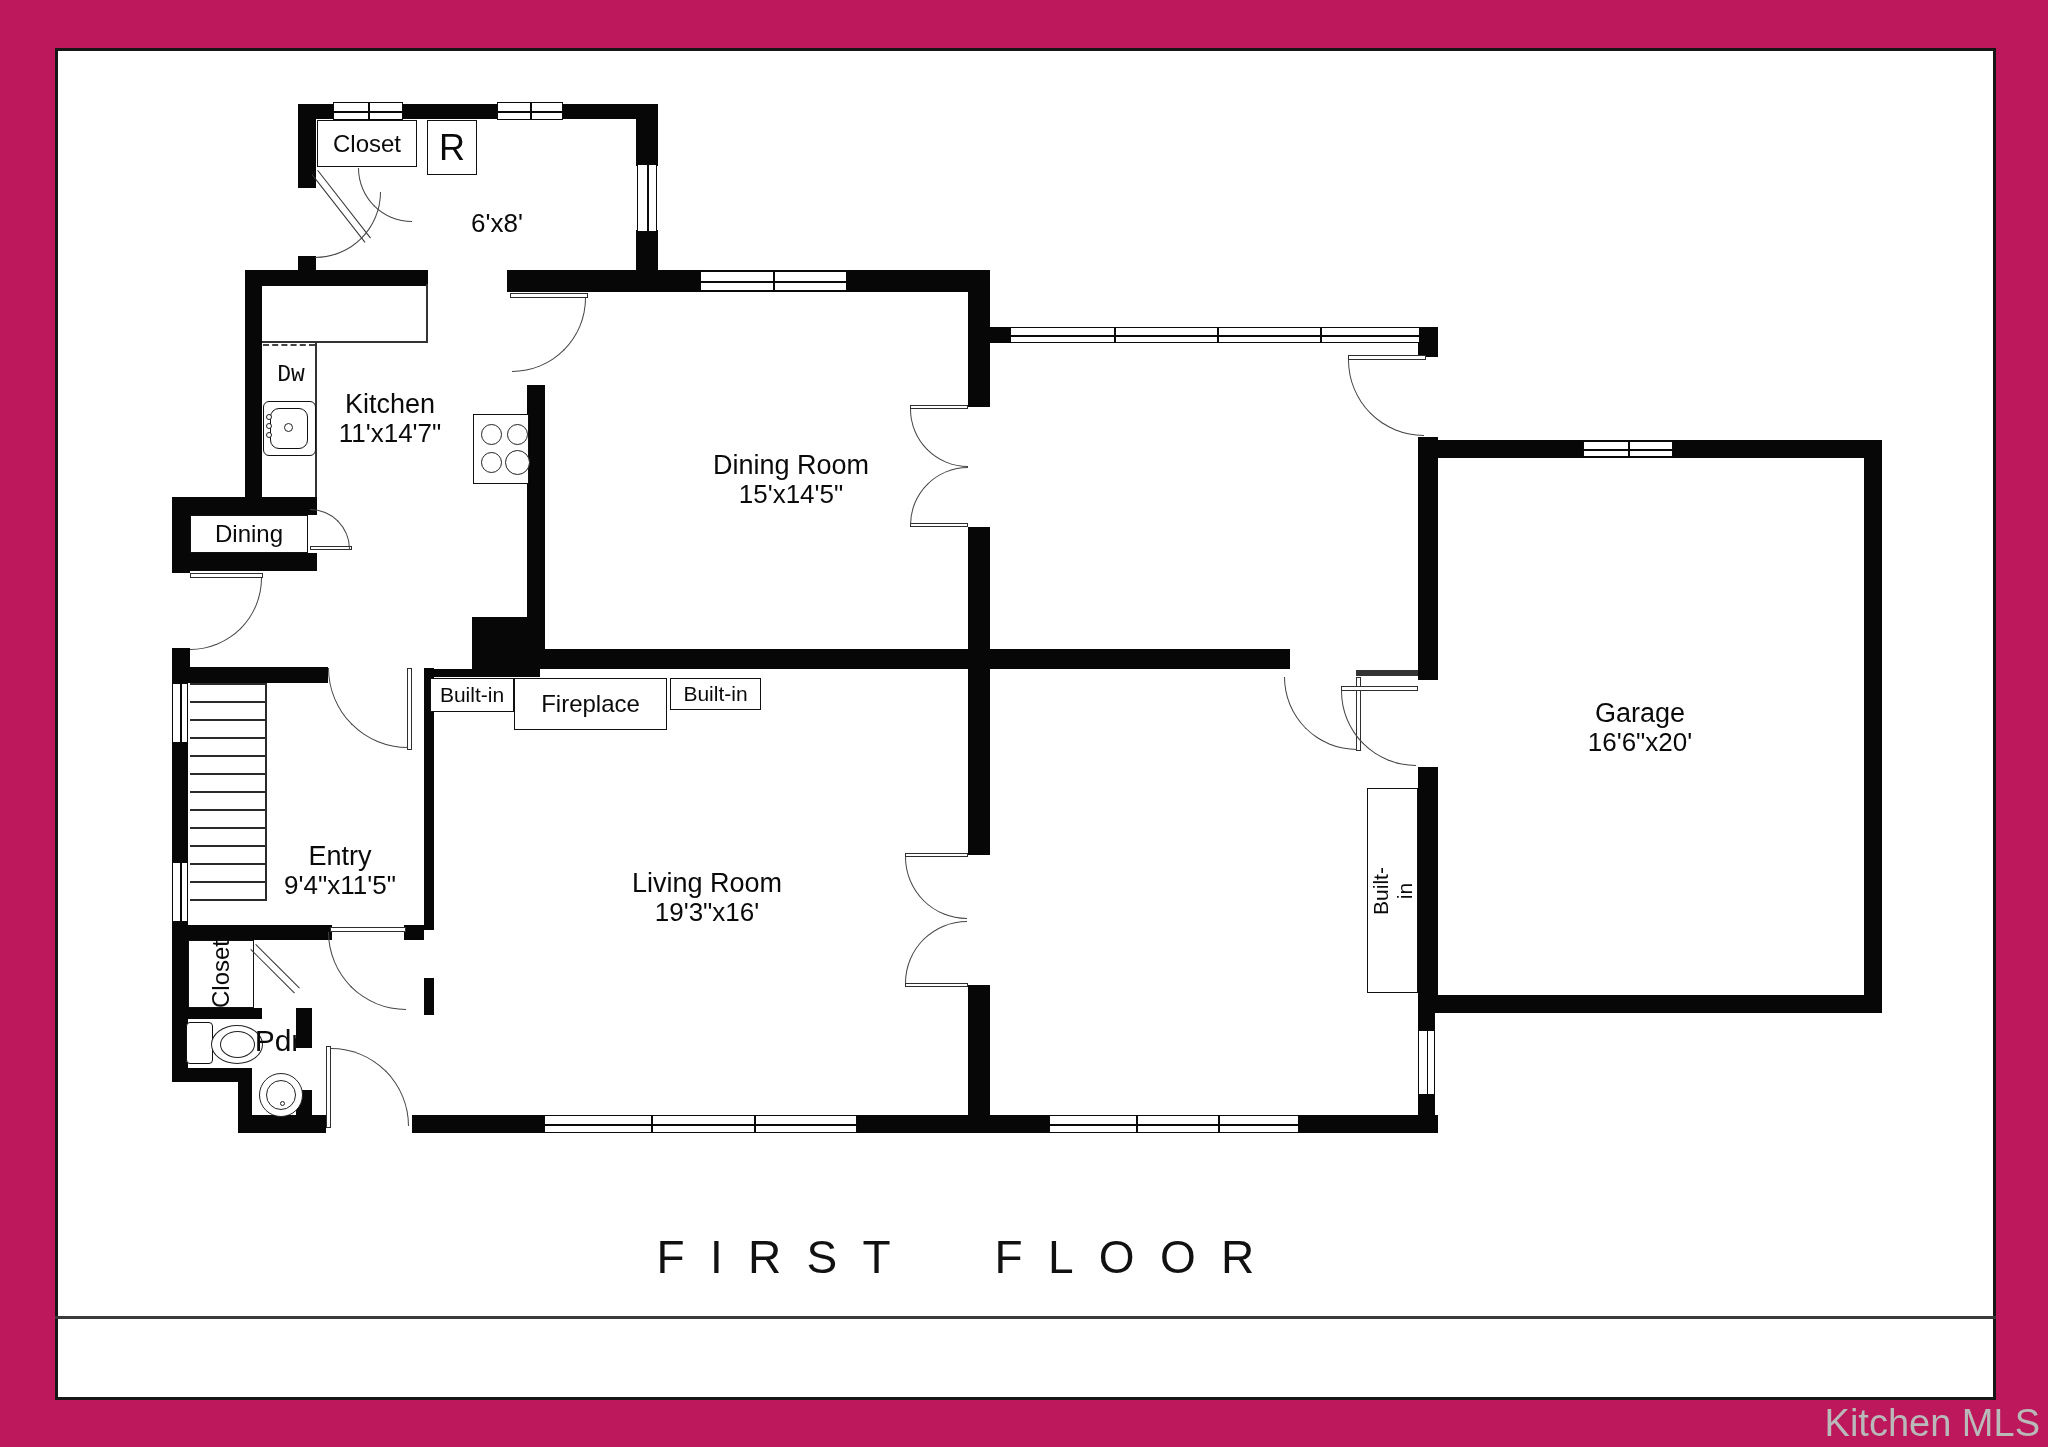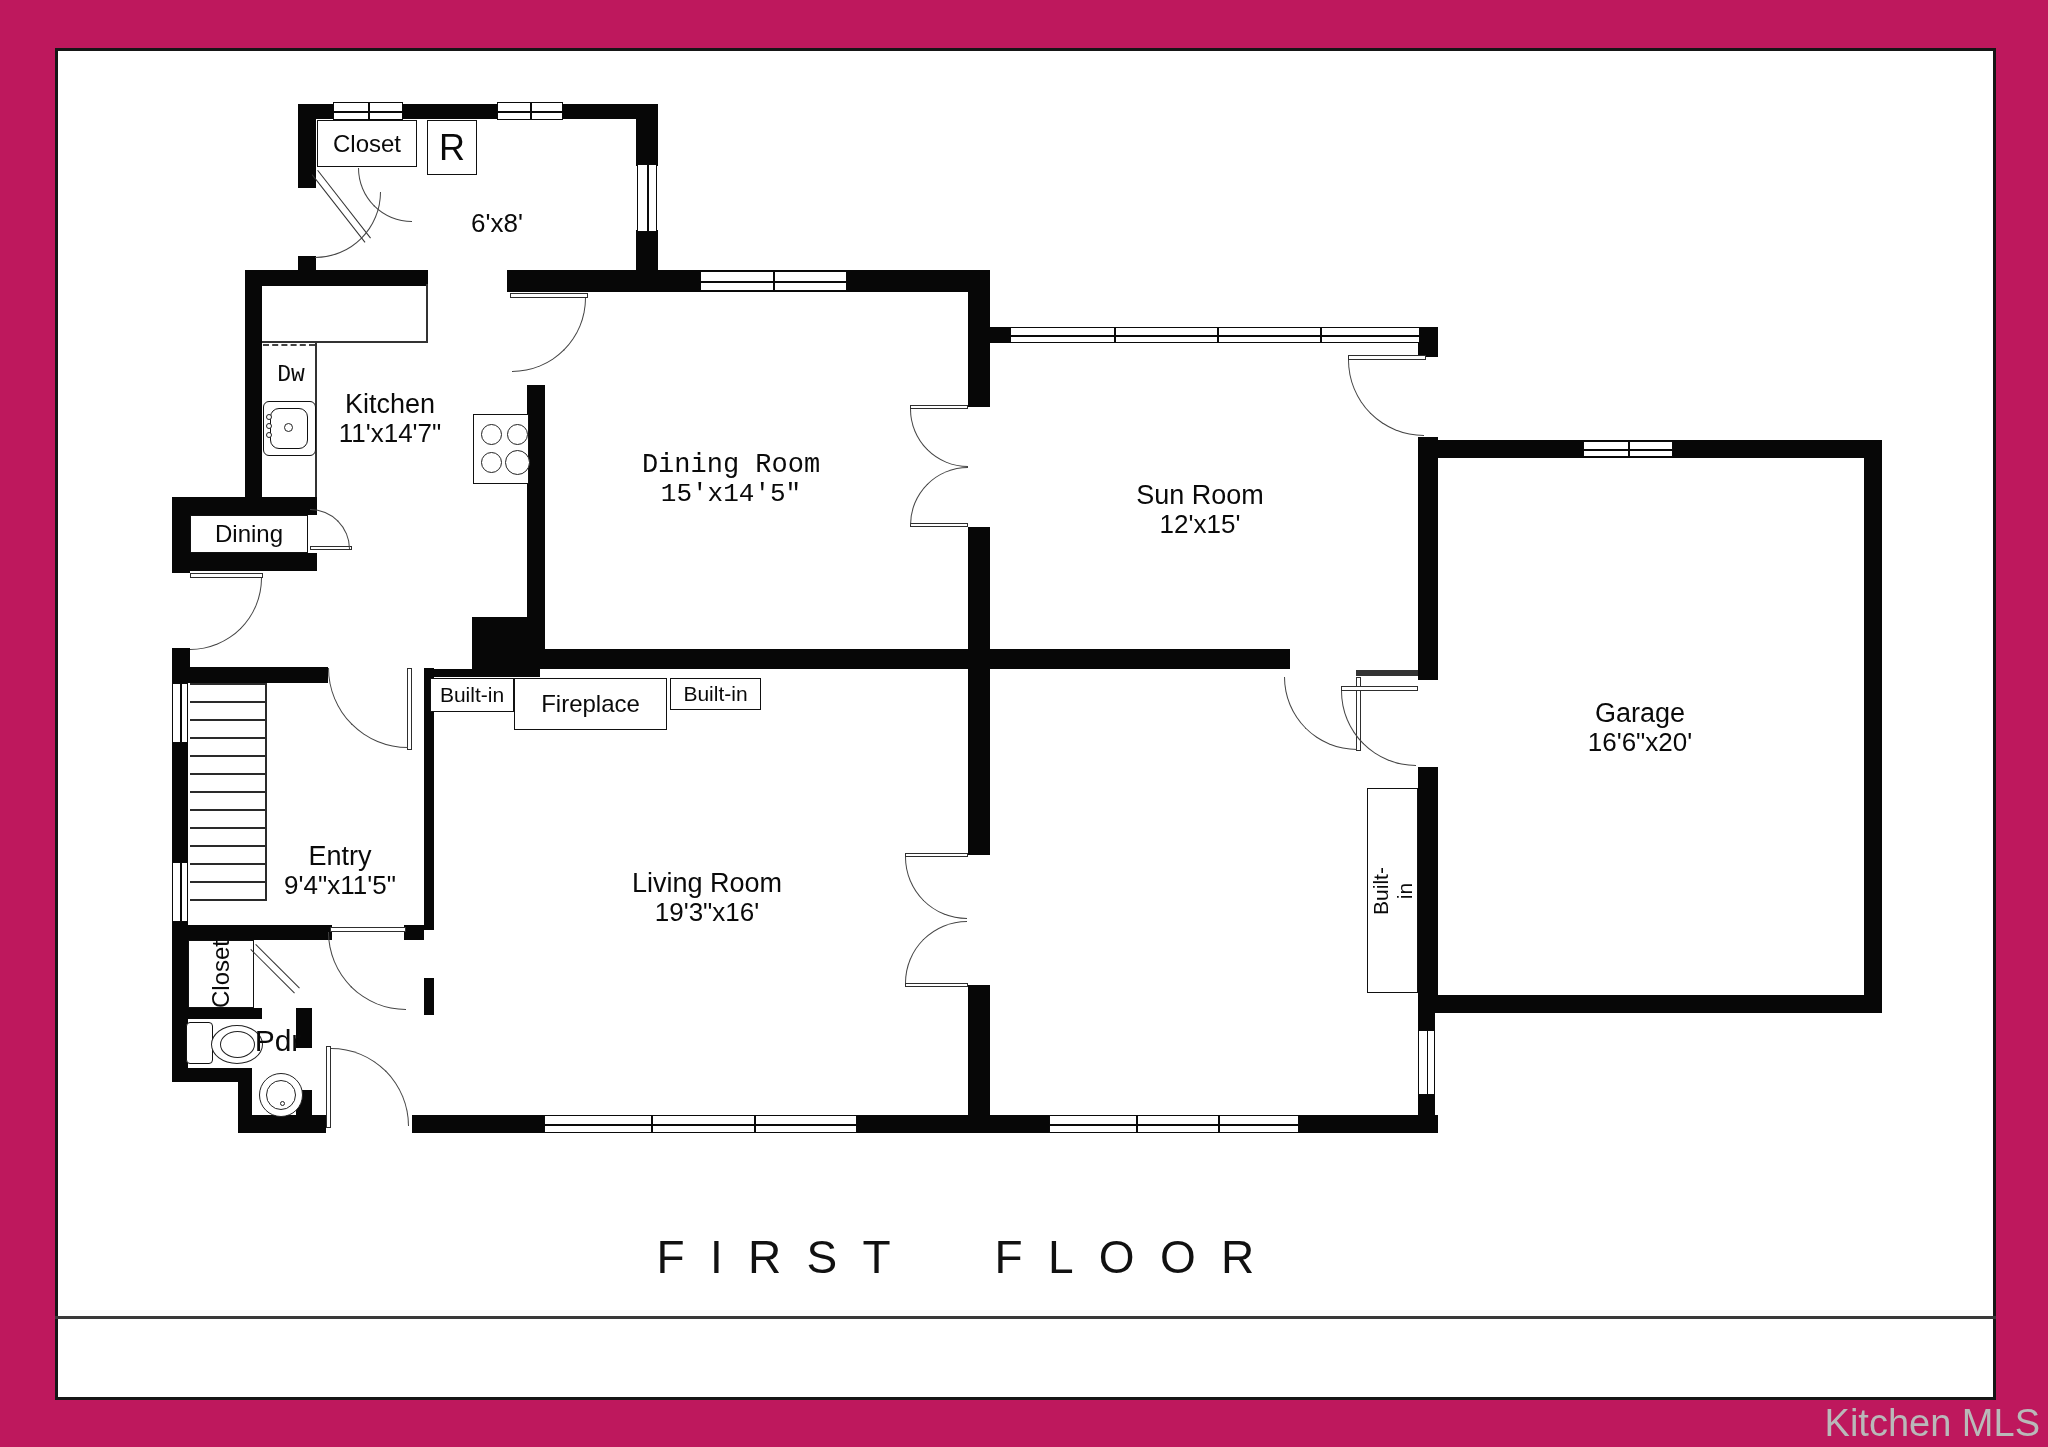--- a/index.html
+++ b/index.html
@@ -257,27 +257,23 @@
   <div class="leaf" style="left:1341px;top:686px;width:77px;height:5px;"></div>
   <div class="arc abl" style="left:1341px;top:691px;width:75px;height:75px;"></div>
 
   <div class="rl" style="left:440px;top:206px;width:114px;height:34px;">
     <span class="rdims">6'x8'</span>
   </div>
   <div class="rl" style="left:300px;top:389px;width:180px;height:58px;">
     <span class="rname">Kitchen</span>
     <span class="rdims">11'x14'7"</span>
   </div>
-  <div class="rl" style="left:616px;top:450px;width:230px;height:58px;font-family:Liberation Mono, monospace;">
+  <div class="rl" style="left:676px;top:450px;width:230px;height:58px;">
     <span class="rname">Dining Room</span>
     <span class="rdims">15'x14'5"</span>
-  </div>
-  <div class="rl" style="left:1090px;top:480px;width:220px;height:58px;">
-    <span class="rname">Sun Room</span>
-    <span class="rdims">12'x15'</span>
   </div>
   <div class="rl" style="left:1520px;top:698px;width:240px;height:58px;">
     <span class="rname">Garage</span>
     <span class="rdims">16'6"x20'</span>
   </div>
   <div class="rl" style="left:584px;top:868px;width:246px;height:58px;">
     <span class="rname">Living Room</span>
     <span class="rdims">19'3"x16'</span>
   </div>
   <div class="rl" style="left:240px;top:841px;width:200px;height:58px;">

